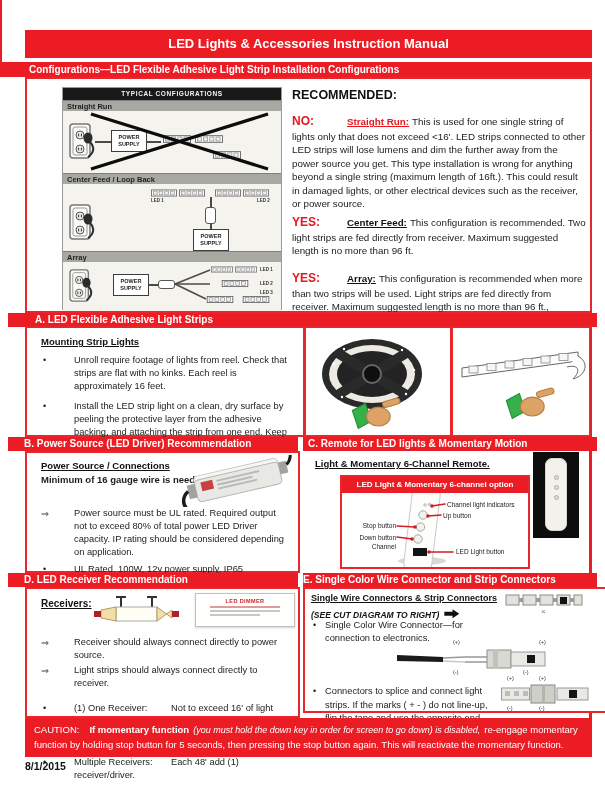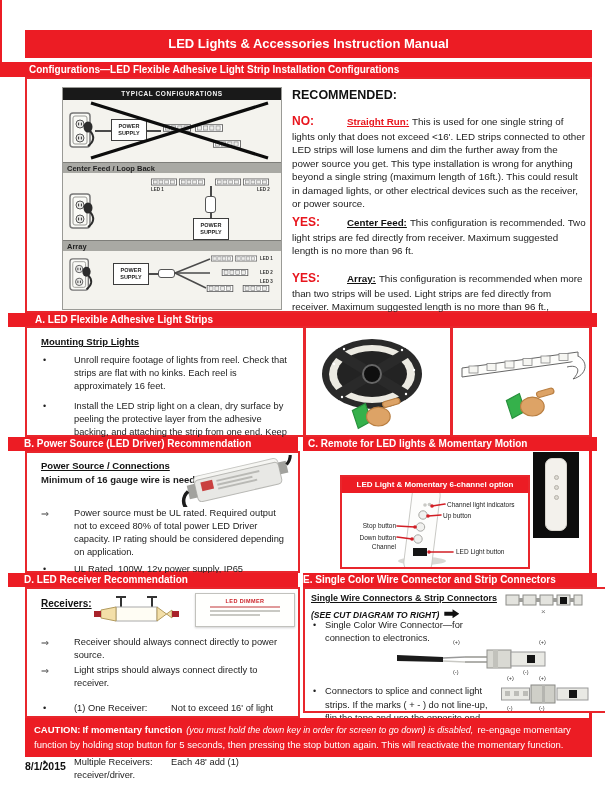--- a/index.html
+++ b/index.html
@@ -62,21 +62,21 @@
 .d-row::before{content:"•";position:absolute;left:2px;top:0}
 .d-row .dlab{display:inline-block;width:97px}
 
 .e-sub{font-size:9px;font-weight:bold;text-decoration:underline;color:#111}
 .e-note{font-size:8.5px;font-weight:bold;font-style:italic;color:#111}
 .arrow-glyph{display:inline-block;width:15px;height:9px;background:#111;vertical-align:middle;margin-left:5px;clip-path:polygon(0 28%,55% 28%,55% 0,100% 50%,55% 100%,55% 72%,0 72%)}
 .pol{position:absolute;font-size:5.5px;color:#333}
 .cutx{position:absolute;font-size:8px;color:#777}
 
 #caution{left:25px;top:718px;width:567px;height:39px;color:#fff;font-size:9.5px;line-height:1.55;padding:5px 9px}
-#caution .lbl{font-weight:bold;margin-right:2px}
+#caution .lbl{font-weight:normal;margin-right:10px}
 #caution .b{font-weight:bold;margin-right:4px}
 #caution .i{font-style:italic;font-size:9px;margin-right:4px}
 #date{left:25px;top:760px;font-size:10.5px;font-weight:bold;color:#111}
 </style>
 </head>
 <body>
 
 <svg width="0" height="0" style="position:absolute" aria-hidden="true">
 <defs>
 <symbol id="sym-outlet" viewBox="0 0 26 36">
@@ -113,20 +113,21 @@
 
 <div class="abs redbar" id="title-bar">LED Lights &amp; Accessories Instruction Manual</div>
 
 <div class="abs redbar" id="config-bar">Configurations—LED Flexible Adhesive Light Strip Installation Configurations</div>
 
 <div class="abs redbox" id="config-box">
 
   <div class="abs" id="diagram">
     <div class="diag-head">TYPICAL CONFIGURATIONS</div>
 
+    <div class="diag-sub">Straight Run</div>
     <div class="diag-row" style="height:62px">
       <svg class="abs" style="left:6px;top:12px" width="26" height="36">
           <use href="#sym-outlet" xlink:href="#sym-outlet"></use>
         </svg>
       <div class="abs wire" style="left:32px;top:30px;width:16px"></div>
       <div class="abs psbox" style="left:48px;top:19px">
           <span>POWER SUPPLY</span>
         </div>
       <div class="abs wire" style="left:84px;top:30px;width:14px"></div>
       <svg class="abs" style="left:100px;top:24px" width="28" height="8">
@@ -281,20 +282,21 @@
       <path d="M8,25 C1,29 -1,37 4,43" stroke="#1c1c1c" stroke-width="3.5" fill="none"></path>
       <path d="M110,21 C115,17 117,13 115,8" stroke="#1c1c1c" stroke-width="3" fill="none"></path>
     </g>
   </svg>
   <div class="arrow-item" style="width:245px;margin-top:22px;padding-left:33px">Power source must be UL rated.  Required output not to exceed 80% of total power LED Driver capacity.  IP rating should be considered depending on application.</div>
   <div class="bullet" style="padding-left:33px;margin-top:4px">UL Rated.  100W, 12v power supply, IP65</div>
   <div class="bullet" style="padding-left:33px;margin-top:1px">For “each” 48 feet, add another receiver/driver.</div>
 </div>
 
 <div class="abs" id="c-box">
+  <div class="abs sub-u" style="left:12px;top:7px">Light &amp; Momentary 6-Channel Remote.</div>
   <div class="abs" id="c-photo">
     <div id="c-photo-body">
       <div class="c-btn" style="top:16px"></div>
       <div class="c-btn" style="top:26px"></div>
       <div class="c-btn" style="top:36px"></div>
     </div>
   </div>
   <div class="abs" id="c-option">
     <div id="c-option-head">LED Light &amp; Momentary  6-channel option</div>
     <div style="position:relative;width:100%;height:74px">

